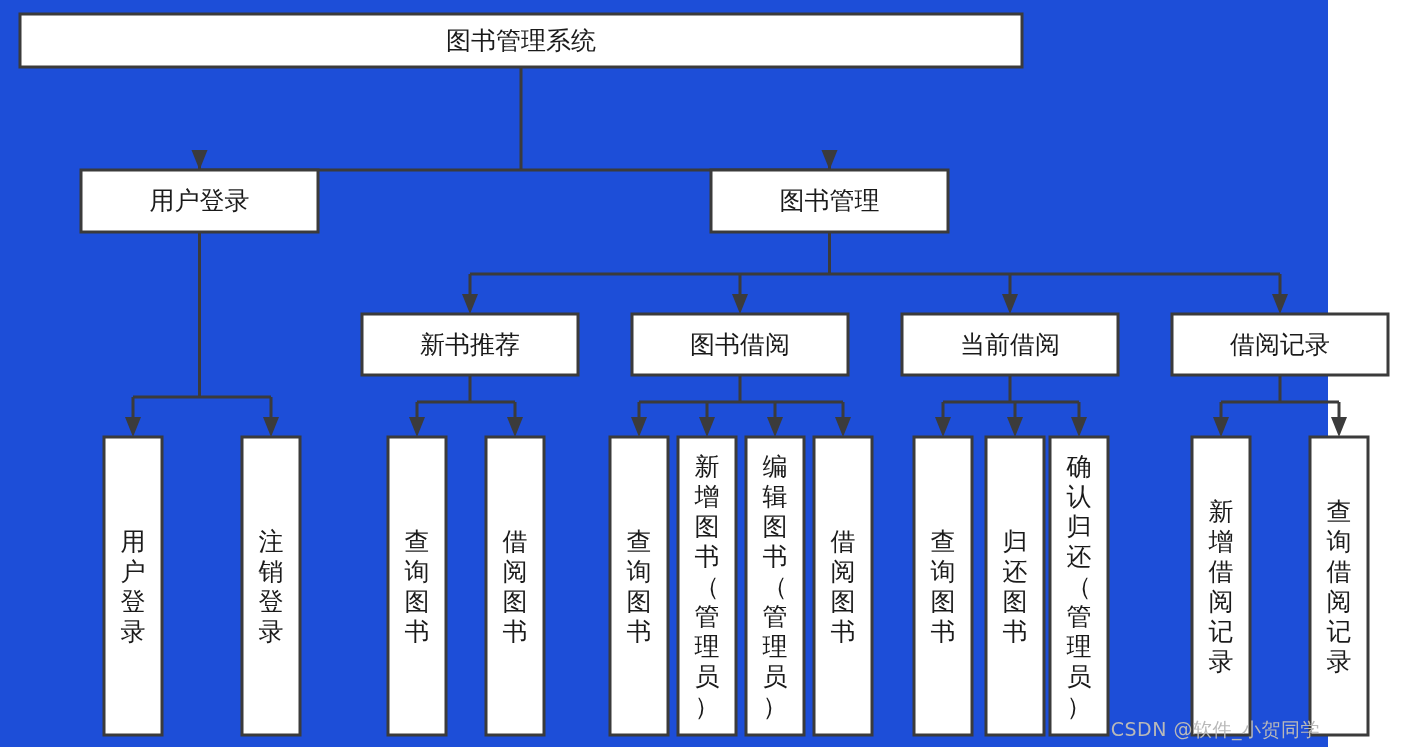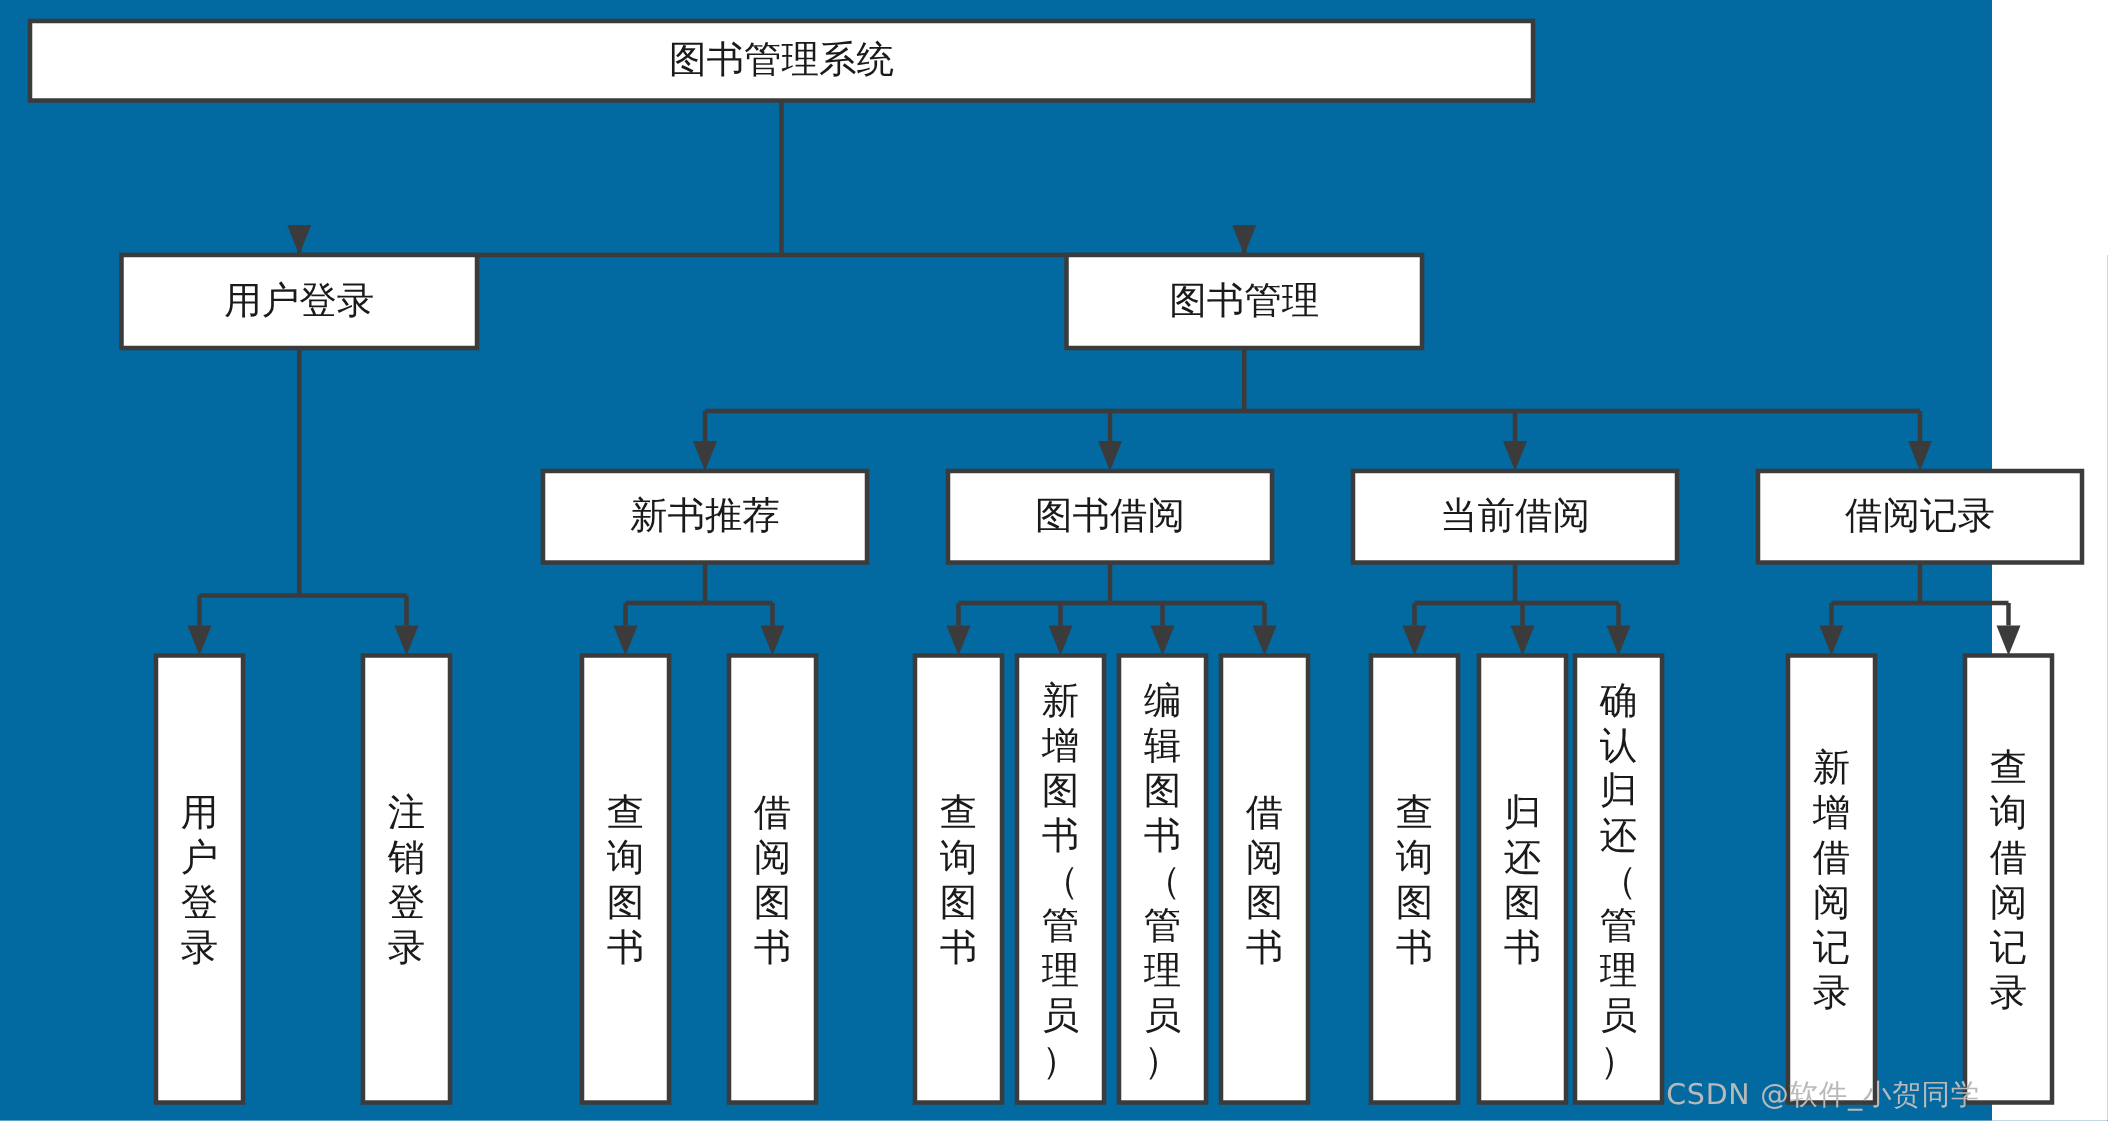--- a/index.html
+++ b/index.html
@@ -11,22 +11,21 @@
   body {
     width: 1405px;
     height: 747px;
     font-family: "DejaVu Sans", "Liberation Sans", sans-serif;
     overflow: hidden;
   }
   #diagram-root {
     position: relative;
     width: 1328px;
     height: 747px;
-    background: #0369a1;
-    text-decoration: underline;
+    background: #1d4ed8;
   }
   svg#flow {
     position: absolute;
     left: 0;
     top: 0;
     width: 1405px;
     height: 747px;
   }
   .node-rect {
     fill: #ffffff;

